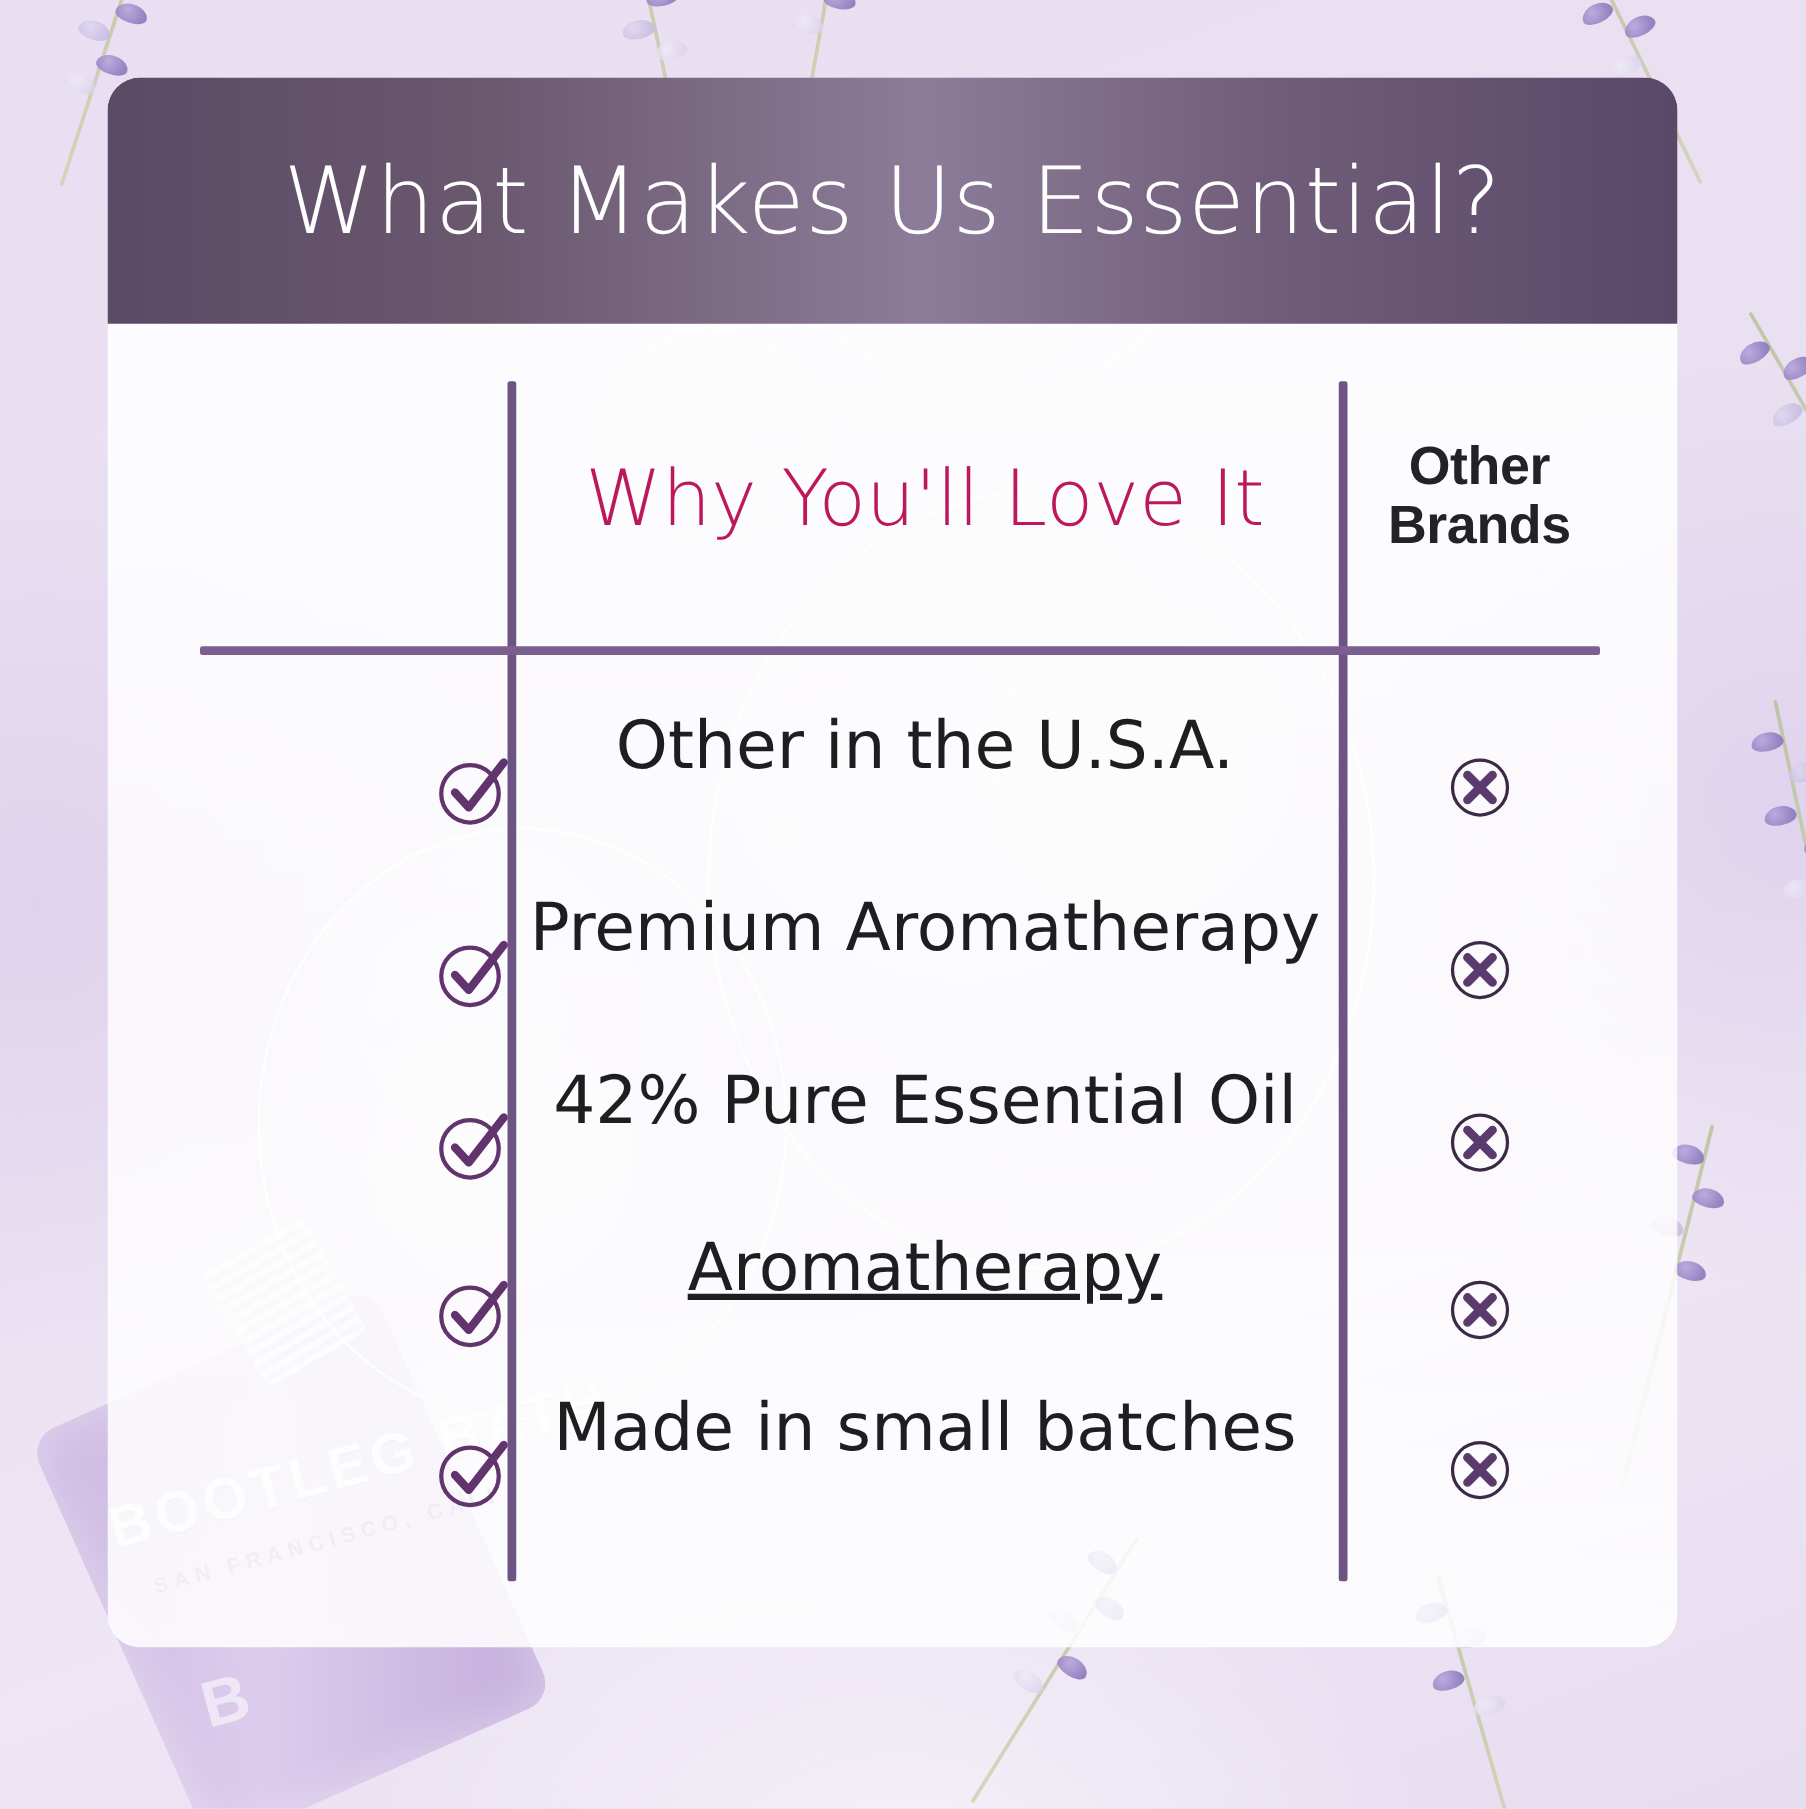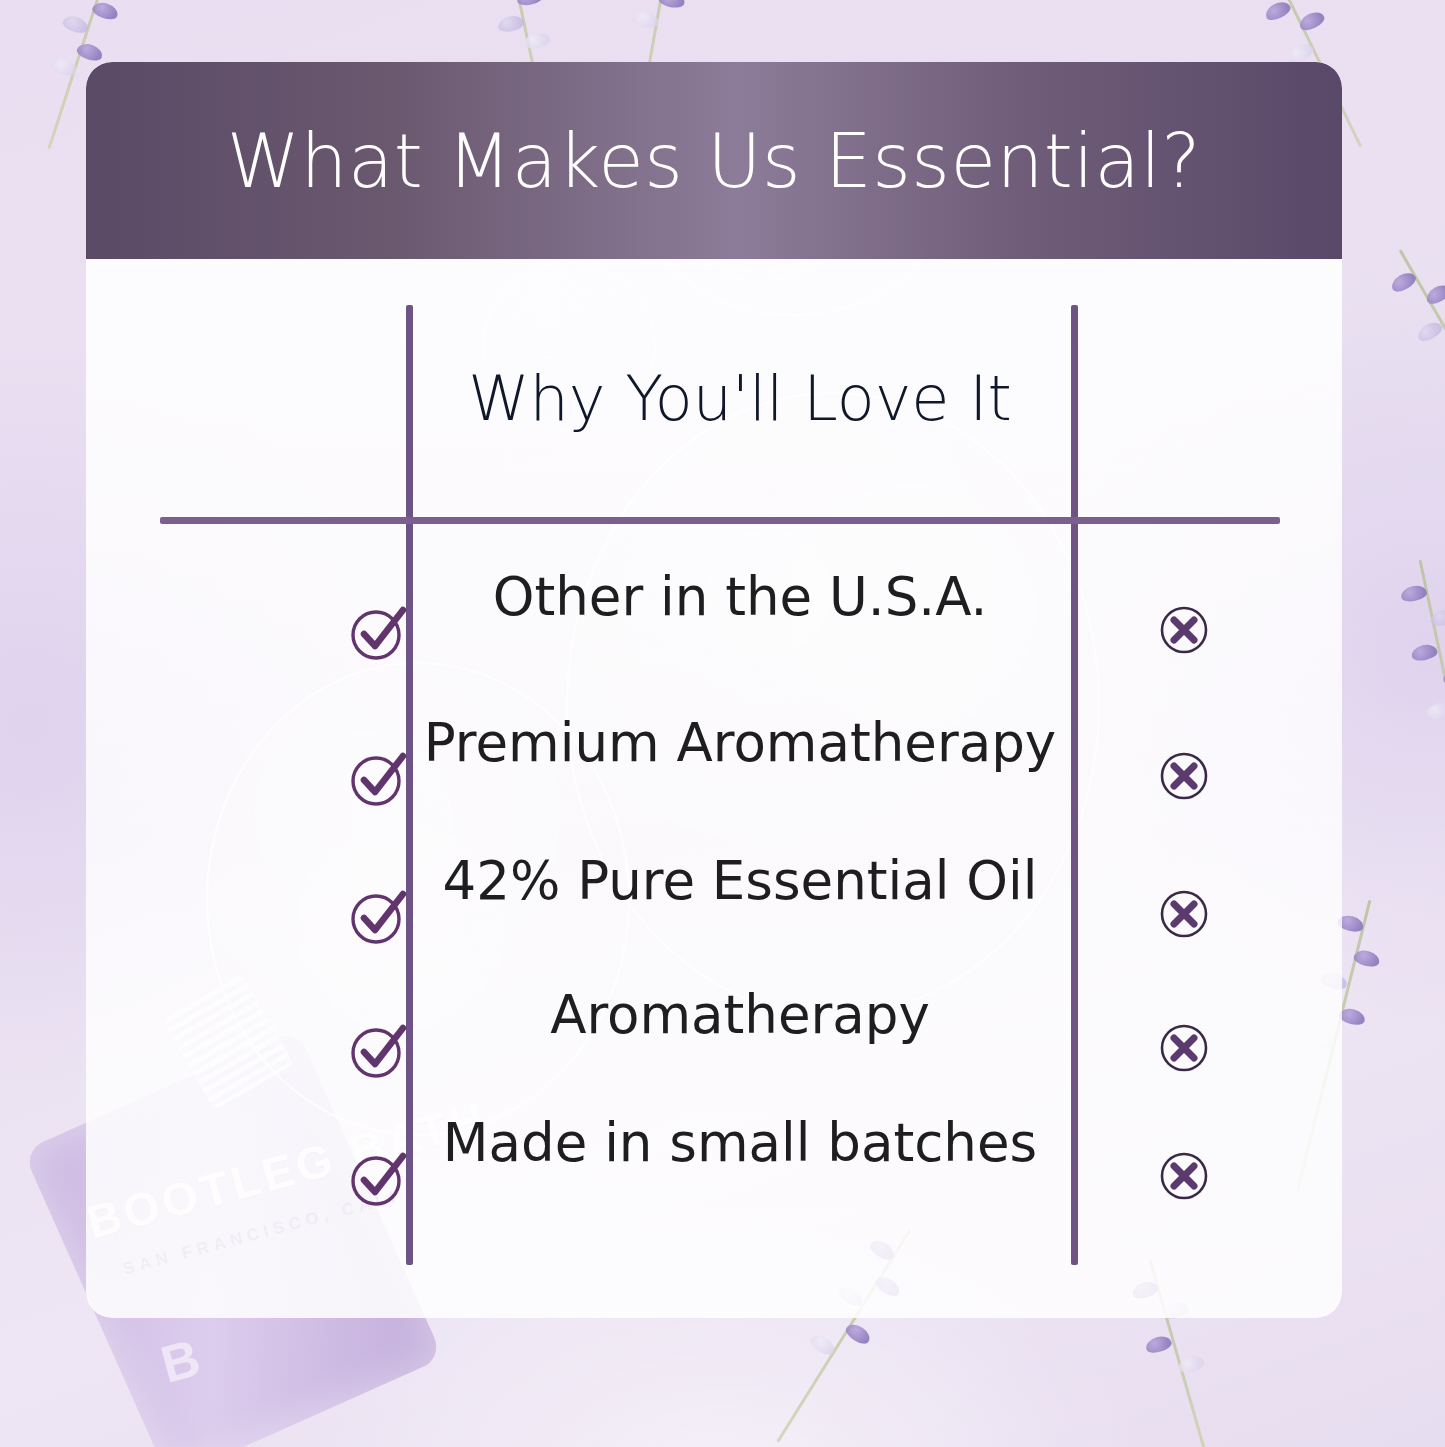--- a/index.html
+++ b/index.html
@@ -69,21 +69,21 @@
   #card-fx{position:absolute;inset:0;pointer-events:none;}
 
   
   #table{position:absolute;left:0;top:0;width:100%;height:100%;}
   .vline{position:absolute;width:7px;background:#6e5484;border-radius:2px;}
   #vline-left{left:320px;top:243px;height:960px;}
   #vline-right{left:985px;top:243px;height:960px;}
   #hline{position:absolute;left:74px;top:455px;width:1120px;height:7px;background:#7b5f90;border-radius:2px;}
 
   #th-center{position:absolute;left:330px;top:300px;width:648px;text-align:center;
-    font-size:62px;font-weight:300;color:#0f172a;font-family:"DejaVu Sans","Liberation Sans",sans-serif;}
+    font-size:62px;font-weight:300;color:#be185d;font-family:"DejaVu Sans","Liberation Sans",sans-serif;}
   #th-right{position:absolute;left:995px;top:288px;width:205px;text-align:center;
     font-size:43px;font-weight:700;color:#232326;line-height:1.10;letter-spacing:-.3px;}
 
   .row{position:absolute;left:0;width:100%;height:0;}
   .cell-check{position:absolute;left:206px;width:172px;text-align:center;}
   .cell-label{position:absolute;left:330px;width:648px;text-align:center;
     font-size:53px;font-weight:400;color:#1e1e21;white-space:nowrap;
     font-family:"DejaVu Sans","Liberation Sans",sans-serif;}
   .cell-x{position:absolute;left:1046px;width:104px;text-align:center;}
 
@@ -212,20 +212,24 @@
   </div>
 
   <div id="table">
 
     <div class="vline" id="vline-left"></div>
     <div class="vline" id="vline-right"></div>
     <div id="hline"></div>
 
     <div id="th-center">Why You'll Love It</div>
 
+    <div id="th-right">
+      <div>Other</div>
+      <div>Brands</div>
+    </div>
 
     <div class="row" style="top:540px;">
       <div class="cell-check" style="top:0;">
         <svg class="ic" width="62" height="62" viewBox="0 0 62 62">
           <circle cx="29" cy="33" r="23" fill="none" stroke="#62346e" stroke-width="3.4"></circle>
           <path d="M17 32 L28 44 L56 8" fill="none" stroke="#62346e" stroke-width="6.6" stroke-linecap="round" stroke-linejoin="round"></path>
         </svg>
       </div>
       <div class="cell-label" style="top:-36px;">Other in the U.S.A.</div>
       <div class="cell-x" style="top:2px;">
@@ -268,21 +272,21 @@
       </div>
     </div>
 
     <div class="row" style="top:958px;">
       <div class="cell-check" style="top:0;">
         <svg class="ic" width="62" height="62" viewBox="0 0 62 62">
           <circle cx="29" cy="33" r="23" fill="none" stroke="#62346e" stroke-width="3.4"></circle>
           <path d="M17 32 L28 44 L56 8" fill="none" stroke="#62346e" stroke-width="6.6" stroke-linecap="round" stroke-linejoin="round"></path>
         </svg>
       </div>
-      <div class="cell-label" style="top:-36px;">Aromatherapy</div>
+      <div class="cell-label" style="top:-36px;text-decoration:underline;">Aromatherapy</div>
       <div class="cell-x" style="top:2px;">
         <svg class="ic" width="52" height="52" viewBox="0 0 52 52">
           <circle cx="26" cy="26" r="22" fill="none" stroke="#3a2a46" stroke-width="2.6"></circle>
           <path d="M16 16 L36 36 M36 16 L16 36" stroke="#5b3a6e" stroke-width="7" stroke-linecap="round"></path>
         </svg>
       </div>
     </div>
 
     <div class="row" style="top:1086px;">
       <div class="cell-check" style="top:0;">

